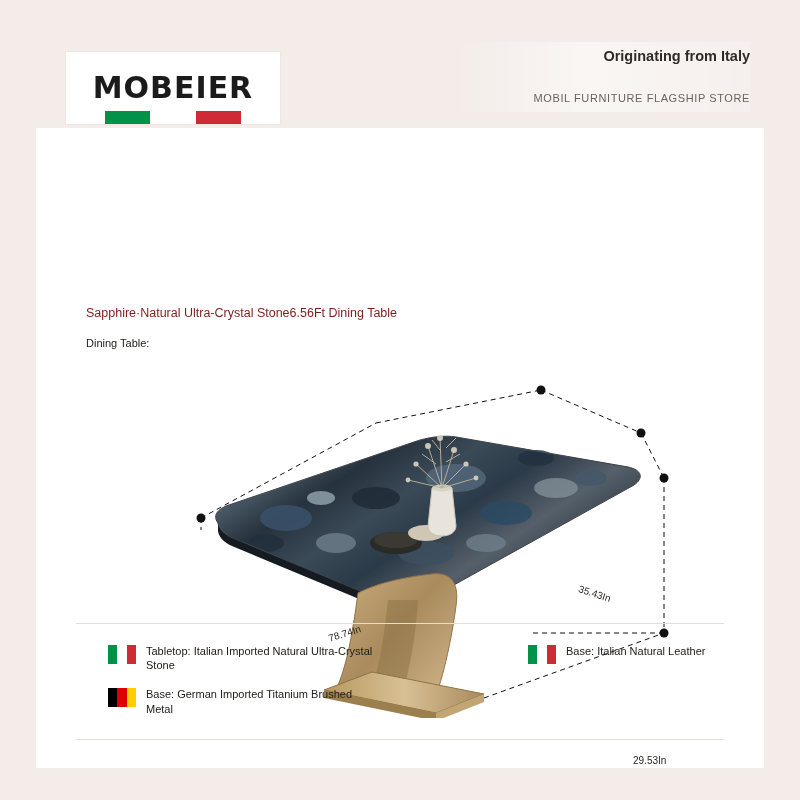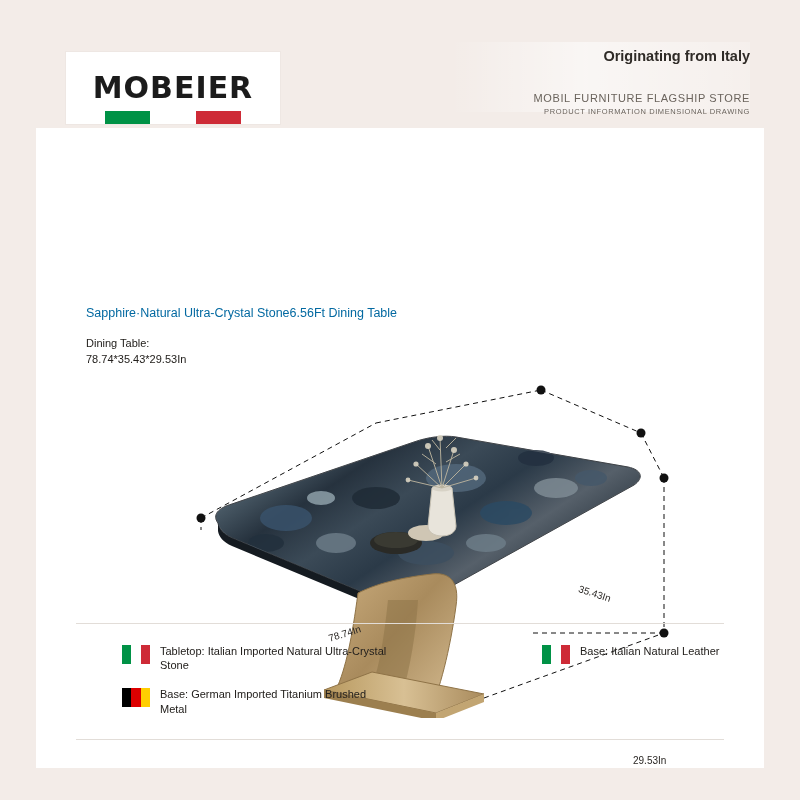--- a/index.html
+++ b/index.html
@@ -104,21 +104,21 @@
     padding: 0;
   }
   .card-titles {
     position: absolute;
     left: 50px;
     top: 178px;
     color: #23201d;
   }
   .t-main {
     font-size: 12.5px;
-    color: #0369a1;
+    color: #7f1d1d;
     margin-bottom: 16px;
   }
   .t-sub {
     font-size: 11px;
     line-height: 1.45;
     color: #23201d;
   }
 
   
   .drawing {
@@ -157,21 +157,20 @@
     display: flex;
     flex-direction: column;
     gap: 14px;
   }
   .foot-col.left { width: 360px; padding-left: 32px; }
   .foot-col.right { padding-left: 60px; }
   .foot-item {
     display: flex;
     align-items: flex-start;
     gap: 10px;
-    margin-left: 14px;
   }
   .foot-flag { width: 28px; height: 19px; flex: none; margin-top: 1px; }
   .foot-flag span { height: 19px; width: 33.34%; }
   .f-de-1 { background: #000000; }
   .f-de-2 { background: #dd0000; }
   .f-de-3 { background: #ffce00; }
   .foot-text {
     font-size: 11px;
     line-height: 1.35;
     color: #23201d;
@@ -191,30 +190,28 @@
       <div class="flag logo-flag">
         <span class="f-it-1"></span>
           <span class="f-it-2"></span>
           <span class="f-it-3"></span>
       </div>
     </div>
 
     <div class="header-right">
       <div class="title-it">Originating from Italy</div>
       <div class="sub1">MOBIL FURNITURE FLAGSHIP STORE</div>
-      <div class="sub2">PRODUCT INFORMATION DIMENSIONAL DRAWING</div>
     </div>
   </div>
 
   <div class="card">
 
     <div class="card-titles">
       <div class="t-main">Sapphire·Natural Ultra-Crystal Stone6.56Ft Dining Table</div>
       <div class="t-sub">Dining Table:</div>
-      <div class="t-sub">78.74*35.43*29.53In</div>
     </div>
 
     <div class="drawing">
       <svg width="764" height="380" viewBox="0 0 764 380">
         <defs>
           <linearGradient id="stoneGrad" x1="0" y1="0" x2="1" y2="0.6">
             <stop offset="0%" stop-color="#2c3440"></stop>
             <stop offset="18%" stop-color="#4e5f6b"></stop>
             <stop offset="33%" stop-color="#26323e"></stop>
             <stop offset="48%" stop-color="#3b4a57"></stop>

